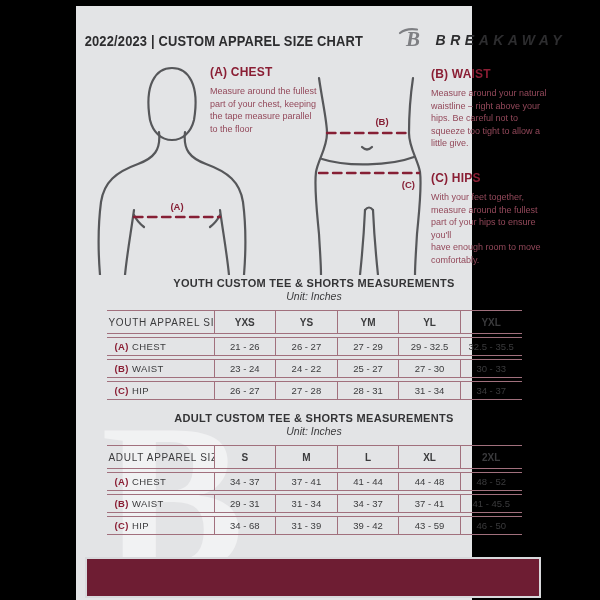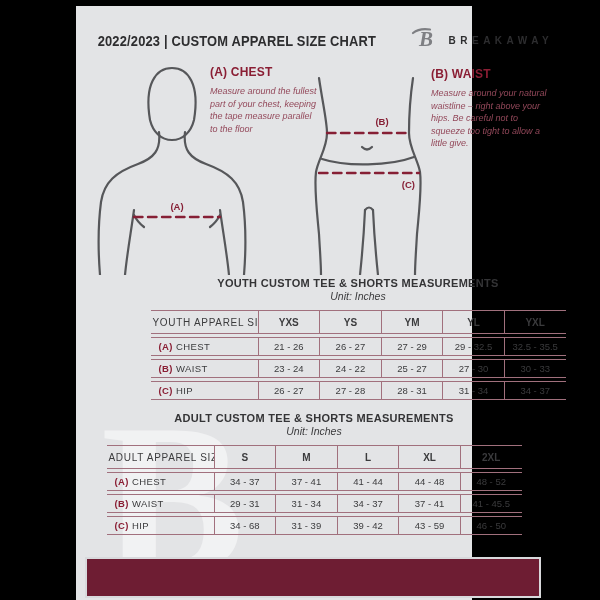--- a/index.html
+++ b/index.html
@@ -17,29 +17,29 @@
     position:absolute;top:19px;left:0;width:476px;
     display:flex;justify-content:center;align-items:center;gap:10px;
   }
   .doc-title{
     font-size:15px;font-weight:bold;color:#2d2d2f;letter-spacing:.2px;
     display:inline-block;transform:scaleX(.86);transform-origin:center;
     white-space:nowrap;
   }
   .logo-mark{flex:0 0 auto;margin-left:2px;}
   .brand{
-    font-size:10px;font-weight:bold;color:#2d2d2f;letter-spacing:4.5px;white-space:nowrap;
+    font-size:14px;font-weight:bold;color:#2d2d2f;letter-spacing:4.5px;white-space:nowrap;font-style:italic;
   }
   
   .inst{position:absolute;z-index:2;}
   .inst h3{
     margin:0 0 6px 0;font-size:12px;font-weight:bold;color:#8a1e34;letter-spacing:.2px;
   }
   .inst p{
-    margin:0;font-size:9px;font-style:italic;color:#93485a;line-height:12.5px;
+    margin:0;font-size:9px;color:#93485a;line-height:12.5px;
     white-space:pre-line;
   }
   .inst-a{left:134px;top:59px;width:110px;}
   .inst-b{left:355px;top:61px;width:120px;}
   .inst-c{left:355px;top:165px;width:124px;}
   
   .fig{position:absolute;z-index:1;}
   .fig path{fill:none;stroke:#56575a;stroke-width:2.2;stroke-linecap:round;stroke-linejoin:round;}
   .fig .dash{stroke:#861f35;stroke-width:2.4;stroke-dasharray:8.5 5.5;}
   .fig text{font-family:"Liberation Sans",sans-serif;font-size:9.5px;font-weight:bold;fill:#861f35;}
@@ -47,21 +47,21 @@
   .fig2{left:218px;top:54px;}
   
   .watermark{
     position:absolute;left:25px;top:385px;z-index:0;
     font-family:"Liberation Serif",serif;font-weight:bold;
     font-size:215px;line-height:215px;color:rgba(255,255,255,.5);
     pointer-events:none;
   }
   
   .size-section{position:absolute;left:0;width:476px;text-align:center;z-index:2;}
-  .sec-youth{top:271px;padding-left:44px;}
+  .sec-youth{top:271px;}
   .sec-adult{top:406px;}
   .tbl-title{margin:0;font-size:11px;font-weight:bold;color:#343436;letter-spacing:.3px;}
   .tbl-unit{margin:1px 0 0 0;font-size:10.5px;font-style:italic;color:#3b3b3d;}
   table.size-table{
     margin:5px auto 0 auto;width:415px;table-layout:fixed;
     border-collapse:separate;border-spacing:0 3px;
   }
   table.size-table col.c0{width:107px;}
   table.size-table td{
     border-top:1.5px solid #a1707d;border-bottom:1.5px solid #a1707d;
@@ -98,20 +98,23 @@
 
   <div class="inst inst-a">
     <h3>(A) CHEST</h3>
     <p>Measure around the fullest part of your chest, keeping the tape measure parallel to the floor</p>
   </div>
   <div class="inst inst-b">
     <h3>(B) WAIST</h3>
     <p>Measure around your natural waistline – right above your hips. Be careful not to squeeze too tight to allow a little give.</p>
   </div>
   <div class="inst inst-c">
+    <h3>(C) HIPS</h3>
+    <p>With your feet together, measure around the fullest part of your hips to ensure you'll
+have enough room to move comfortably.</p>
   </div>
 
   <svg class="fig fig1" width="170" height="215" viewBox="0 0 170 215">
     <path d="M66,60 C60,24 72,8 88,8 C104,8 116,24 110,60 C107,72 99,80 88,80 C77,80 69,72 66,60"></path>
     <path d="M75,72 C77,90 70,98 54,104 C32,112 20,122 17,142 C14,165 14,190 16,215"></path>
     <path d="M101,72 C99,90 106,98 122,104 C144,112 156,122 159,142 C162,165 162,190 160,215"></path>
     <path d="M50,150 C47,172 43,194 41,215"></path>
     <path d="M50,155 C53,161 56,164 60,167"></path>
     <path d="M136,150 C139,172 143,194 145,215"></path>
     <path d="M136,155 C133,161 130,164 126,167"></path>

